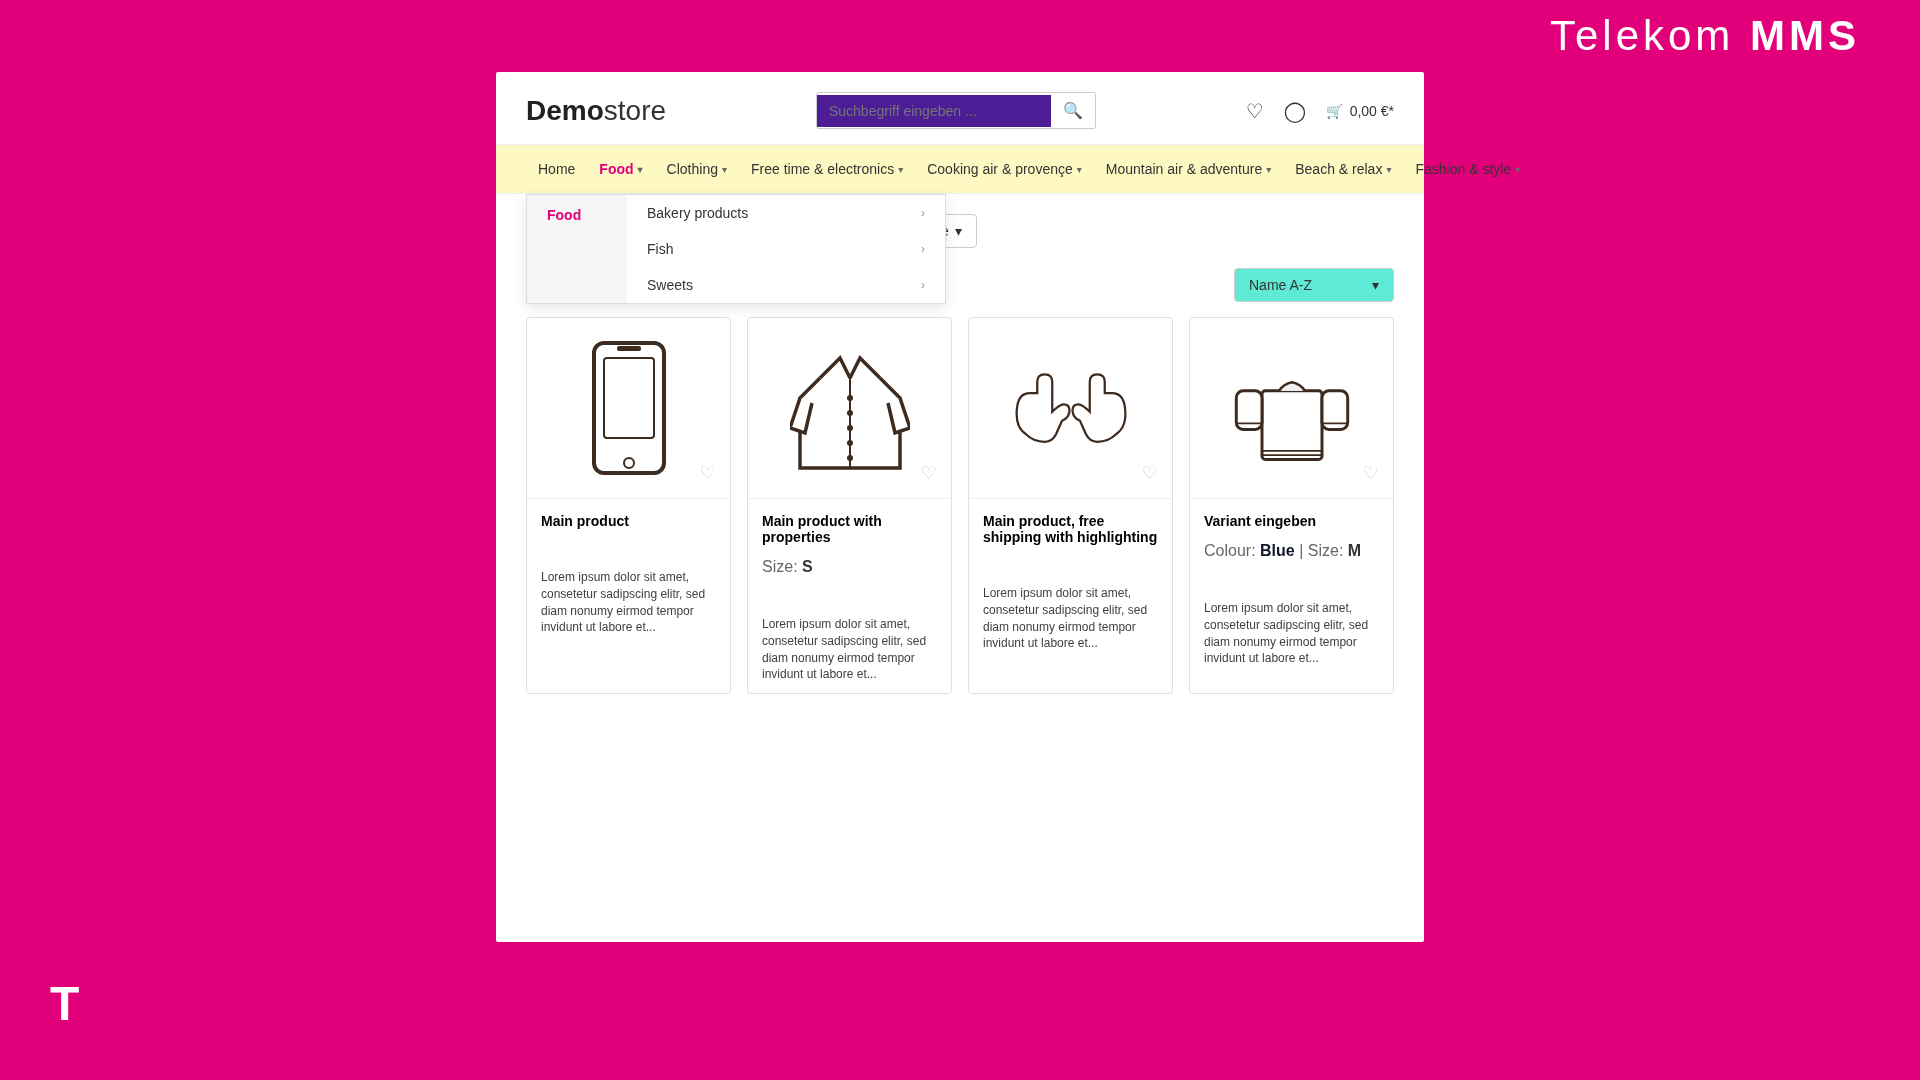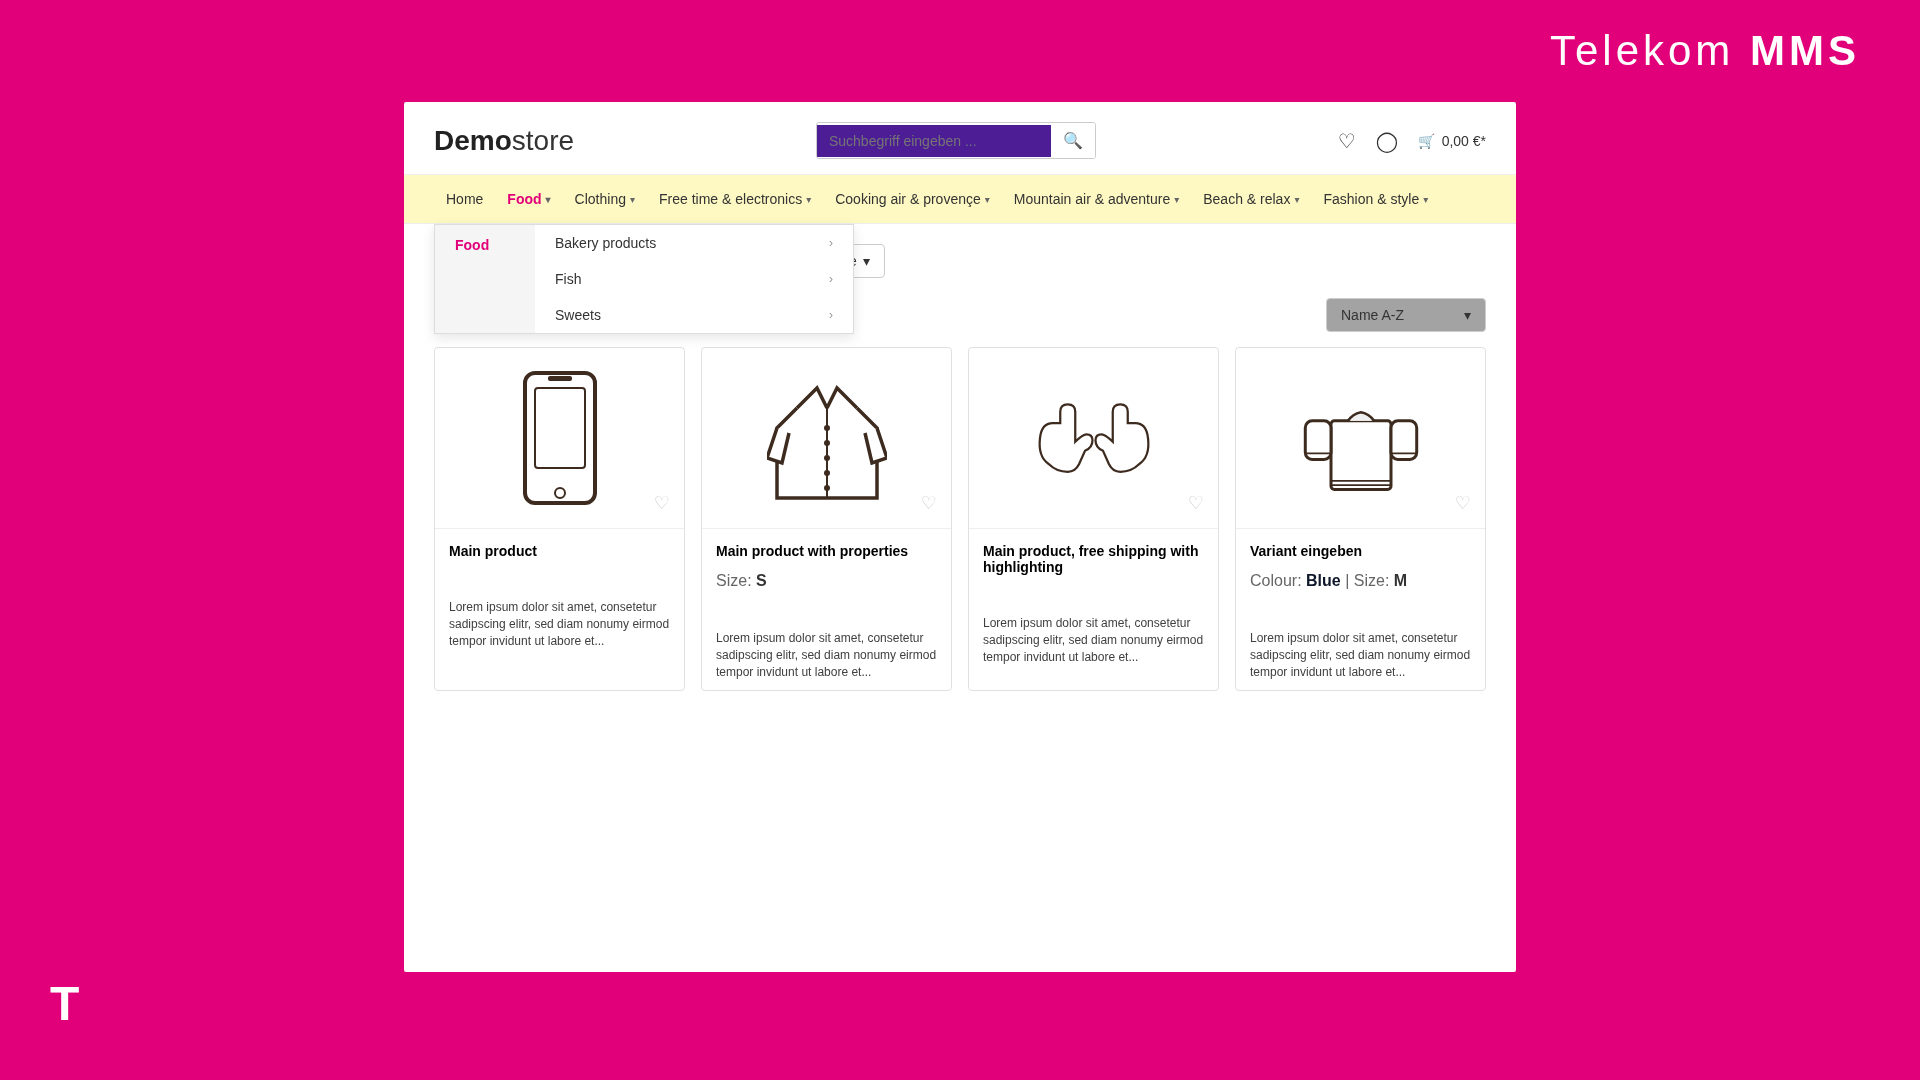--- a/index.html
+++ b/index.html
@@ -10,37 +10,37 @@
       position: relative;
     }
 
     
     .top-bar {
       background-color: #E2007A;
       display: flex;
       justify-content: flex-end;
       align-items: center;
       padding: 18px 60px 18px 0;
-      height: 102px;
+      height: 72px;
     }
     .telekom-logo {
       color: white;
       font-size: 42px;
       font-weight: 300;
       letter-spacing: 4px;
     }
     .telekom-logo strong {
       font-weight: 900;
     }
 
     
     .store-container {
       background: white;
       margin: 0 auto;
-      width: 1112px;
+      width: 928px;
       min-height: 870px;
       border-radius: 2px;
       position: relative;
     }
 
     
     .store-header {
       padding: 20px 30px 0 30px;
       display: flex;
       align-items: center;
@@ -190,21 +190,21 @@
     .sort-select {
       display: flex;
       align-items: center;
       gap: 8px;
       border: 1px solid #ccc;
       border-radius: 4px;
       padding: 8px 14px;
       font-size: 14px;
       color: #333;
       cursor: pointer;
-      background: #a3a3a3;
+      background: #5eead4;
       min-width: 160px;
       justify-content: space-between;
     }
 
     
     .product-grid {
       display: grid;
       grid-template-columns: repeat(4, 1fr);
       gap: 16px;
       padding: 0 30px 30px 30px;

